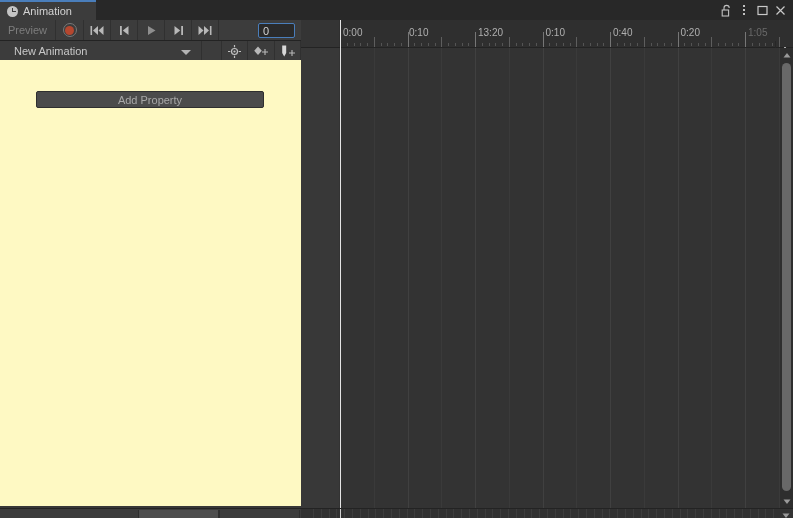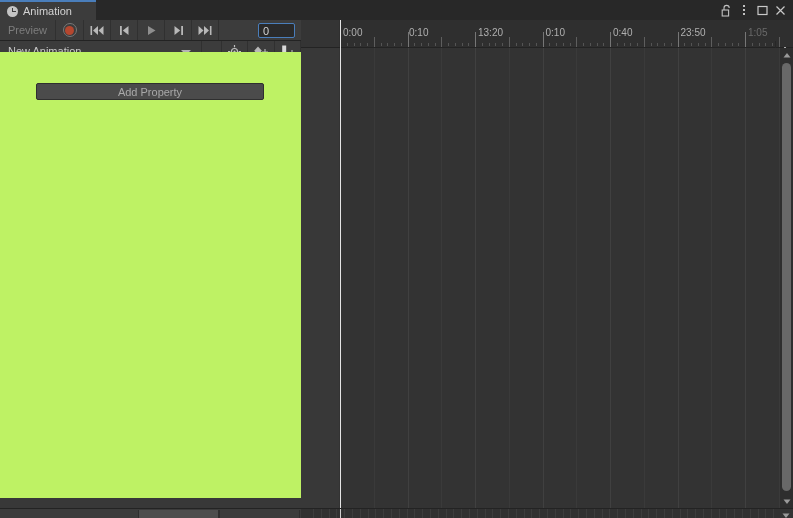--- a/index.html
+++ b/index.html
@@ -128,44 +128,44 @@
     position: absolute; left: 0; top: 21px;
     width: 301px; height: 21px;
     background: #3c3c3c;
     border-bottom: 1px solid #232323;
     box-sizing: border-box;
     display: flex; align-items: center;
   }
   .anim-select {
     width: 214px; height: 21px;
     display: flex; align-items: center;
-    padding-left: 8px;
+    padding-left: 14px;
     box-sizing: border-box;
     border-right: 1px solid #303030;
     position: relative;
   }
   .anim-name { font-size: 11px; color: #c8c8c8; }
   .caret-dn {
     position: absolute; right: 10px; top: 9px;
     width: 0; height: 0;
     border-left: 5px solid transparent;
     border-right: 5px solid transparent;
     border-top: 5px solid #b4b4b4;
   }
   .key-btn {
     width: 27px; height: 21px;
     display: flex; align-items: center; justify-content: center;
     border-right: 1px solid #303030;
   }
   .key-gap { width: 20px; height: 21px; border-right: 1px solid #303030;}
 
   .prop-area {
-    position: absolute; left: 0; top: 32px;
+    position: absolute; left: 0; top: 40px;
     width: 301px; height: 446px;
-    background: #bef264;
+    background: #fef9c3;
   }
   .add-prop {
     position: absolute; left: 36px; top: 31px;
     width: 228px; height: 17px;
     background: #4b4b4b;
     border: 1px solid #2f2f2f;
     border-radius: 2px;
     box-sizing: border-box;
     display: flex; align-items: center; justify-content: center;
     color: #a8a8a8; font-size: 11px;
@@ -446,21 +446,21 @@
         <div class="tick-label" style="left: 42px;">0:00</div>
         <div class="tick-major" style="left: 106.5px;"></div>
         <div class="tick-label" style="left: 108px;">0:10</div>
         <div class="tick-major" style="left: 174px;"></div>
         <div class="tick-label" style="left: 177px;">13:20</div>
         <div class="tick-major" style="left: 241.5px;"></div>
         <div class="tick-label" style="left: 244.5px;">0:10</div>
         <div class="tick-major" style="left: 309px;"></div>
         <div class="tick-label" style="left: 312px;">0:40</div>
         <div class="tick-major" style="left: 376.5px;"></div>
-        <div class="tick-label" style="left: 379.5px;">23:50</div>
+        <div class="tick-label" style="left: 379.5px;">0:20</div>
         <div class="tick-major" style="left: 444px;"></div>
         <div class="tick-label dim" style="left: 447px;">1:05</div>
         <div class="tick-min" style="left: 45.75px;"></div>
         <div class="tick-min" style="left: 52.5px;"></div>
         <div class="tick-min" style="left: 59.25px;"></div>
         <div class="tick-min" style="left: 66px;"></div>
         <div class="tick-mid" style="left: 72.75px;"></div>
         <div class="tick-min" style="left: 79.5px;"></div>
         <div class="tick-min" style="left: 86.25px;"></div>
         <div class="tick-min" style="left: 93px;"></div>

